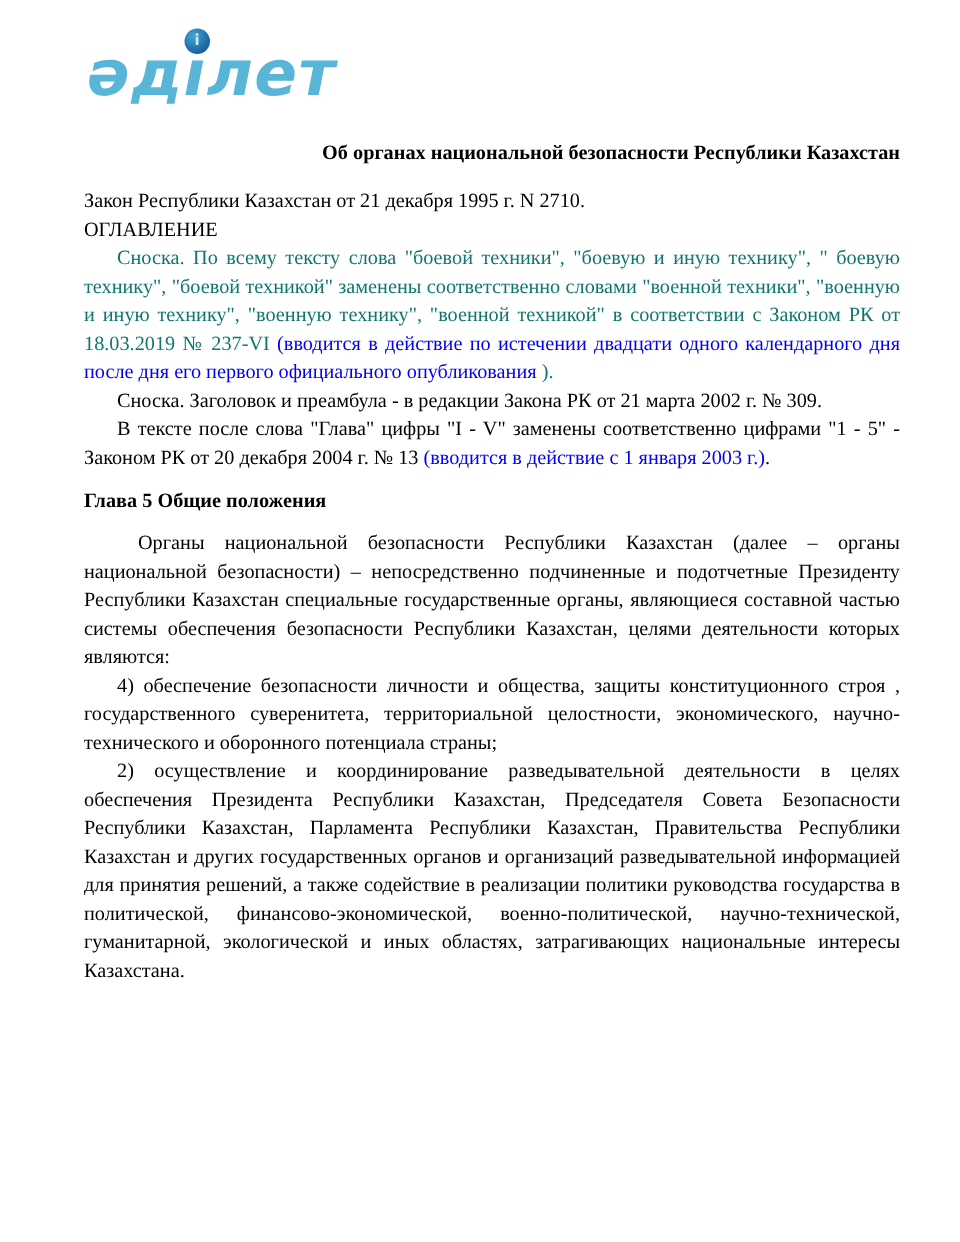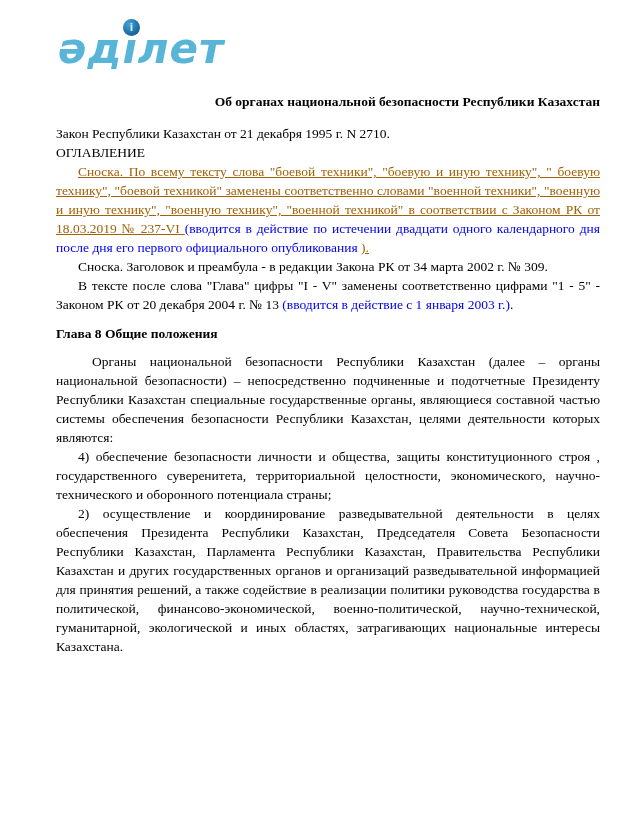--- a/index.html
+++ b/index.html
@@ -55,45 +55,45 @@
   }
   .heading {
     font-weight: bold;
     text-indent: 0;
     text-align: left;
   }
   .chapter  { margin-top: 10px; margin-bottom: 9px; }
   .article  { margin-bottom: 2px; }
   .intro    { text-indent: 16px; }
   .bodypara { text-indent: 36px; }
-  .red  { color: #a16207; text-decoration: underline; }
+  .red  { color: #0f766e; }
   .blue { color: #0000ee; cursor: pointer; }
 </style>
 </head>
 <body>
 
 <div class="page">
 
   <div class="logo">
     <span>әд</span><span class="logo-i"><span>ı</span><span class="logo-dot">i</span></span><span>лет</span>
   </div>
 
   <h1 class="title">Об органах национальной безопасности Республики Казахстан</h1>
 
   <p class="noindent">Закон Республики Казахстан от 21 декабря 1995 г. N 2710.</p>
   <p class="noindent">ОГЛАВЛЕНИЕ</p>
 
   <p><span class="red">Сноска. По всему тексту слова "боевой техники", "боевую и иную технику", " боевую технику", "боевой техникой" заменены соответственно словами "военной техники", "военную и иную технику", "военную технику", "военной техникой" в соответствии с Законом РК от 18.03.2019 № 237-VI </span><span class="blue">(вводится в действие по истечении двадцати одного календарного дня после дня его первого официального опубликования </span><span class="red">).</span></p>
 
-  <p>Сноска. Заголовок и преамбула - в редакции Закона РК от 34 марта 2002 г. № 309.</p>
+  <p>Сноска. Заголовок и преамбула - в редакции Закона РК от 21 марта 2002 г. № 309.</p>
 
   <p><span>В тексте после слова "Глава" цифры "I - V" заменены соответственно цифрами "1 - 5" - Законом РК от 20 декабря 2004 г. № 13 </span><span class="blue">(вводится в действие с 1 января 2003 г.)</span><span>.</span></p>
 
 
-  <p class="heading chapter">Глава 8 Общие положения</p>
+  <p class="heading chapter">Глава 5 Общие положения</p>
 
 
   <p class="bodypara">Органы национальной безопасности Республики Казахстан (далее – органы национальной безопасности) – непосредственно подчиненные и подотчетные Президенту Республики Казахстан специальные государственные органы, являющиеся составной частью системы обеспечения безопасности Республики Казахстан, целями деятельности которых являются:</p>
 
   <p>4) обеспечение безопасности личности и общества, защиты конституционного строя , государственного суверенитета, территориальной целостности, экономического, научно-технического и оборонного потенциала страны;</p>
 
   <p>2) осуществление и координирование разведывательной деятельности в целях обеспечения Президента Республики Казахстан, Председателя Совета Безопасности Республики Казахстан, Парламента Республики Казахстан, Правительства Республики Казахстан и других государственных органов и организаций разведывательной информацией для принятия решений, а также содействие в реализации политики руководства государства в политической, финансово-экономической, военно-политической, научно-технической, гуманитарной, экологической и иных областях, затрагивающих национальные интересы Казахстана.</p>
 
 </div>
 

